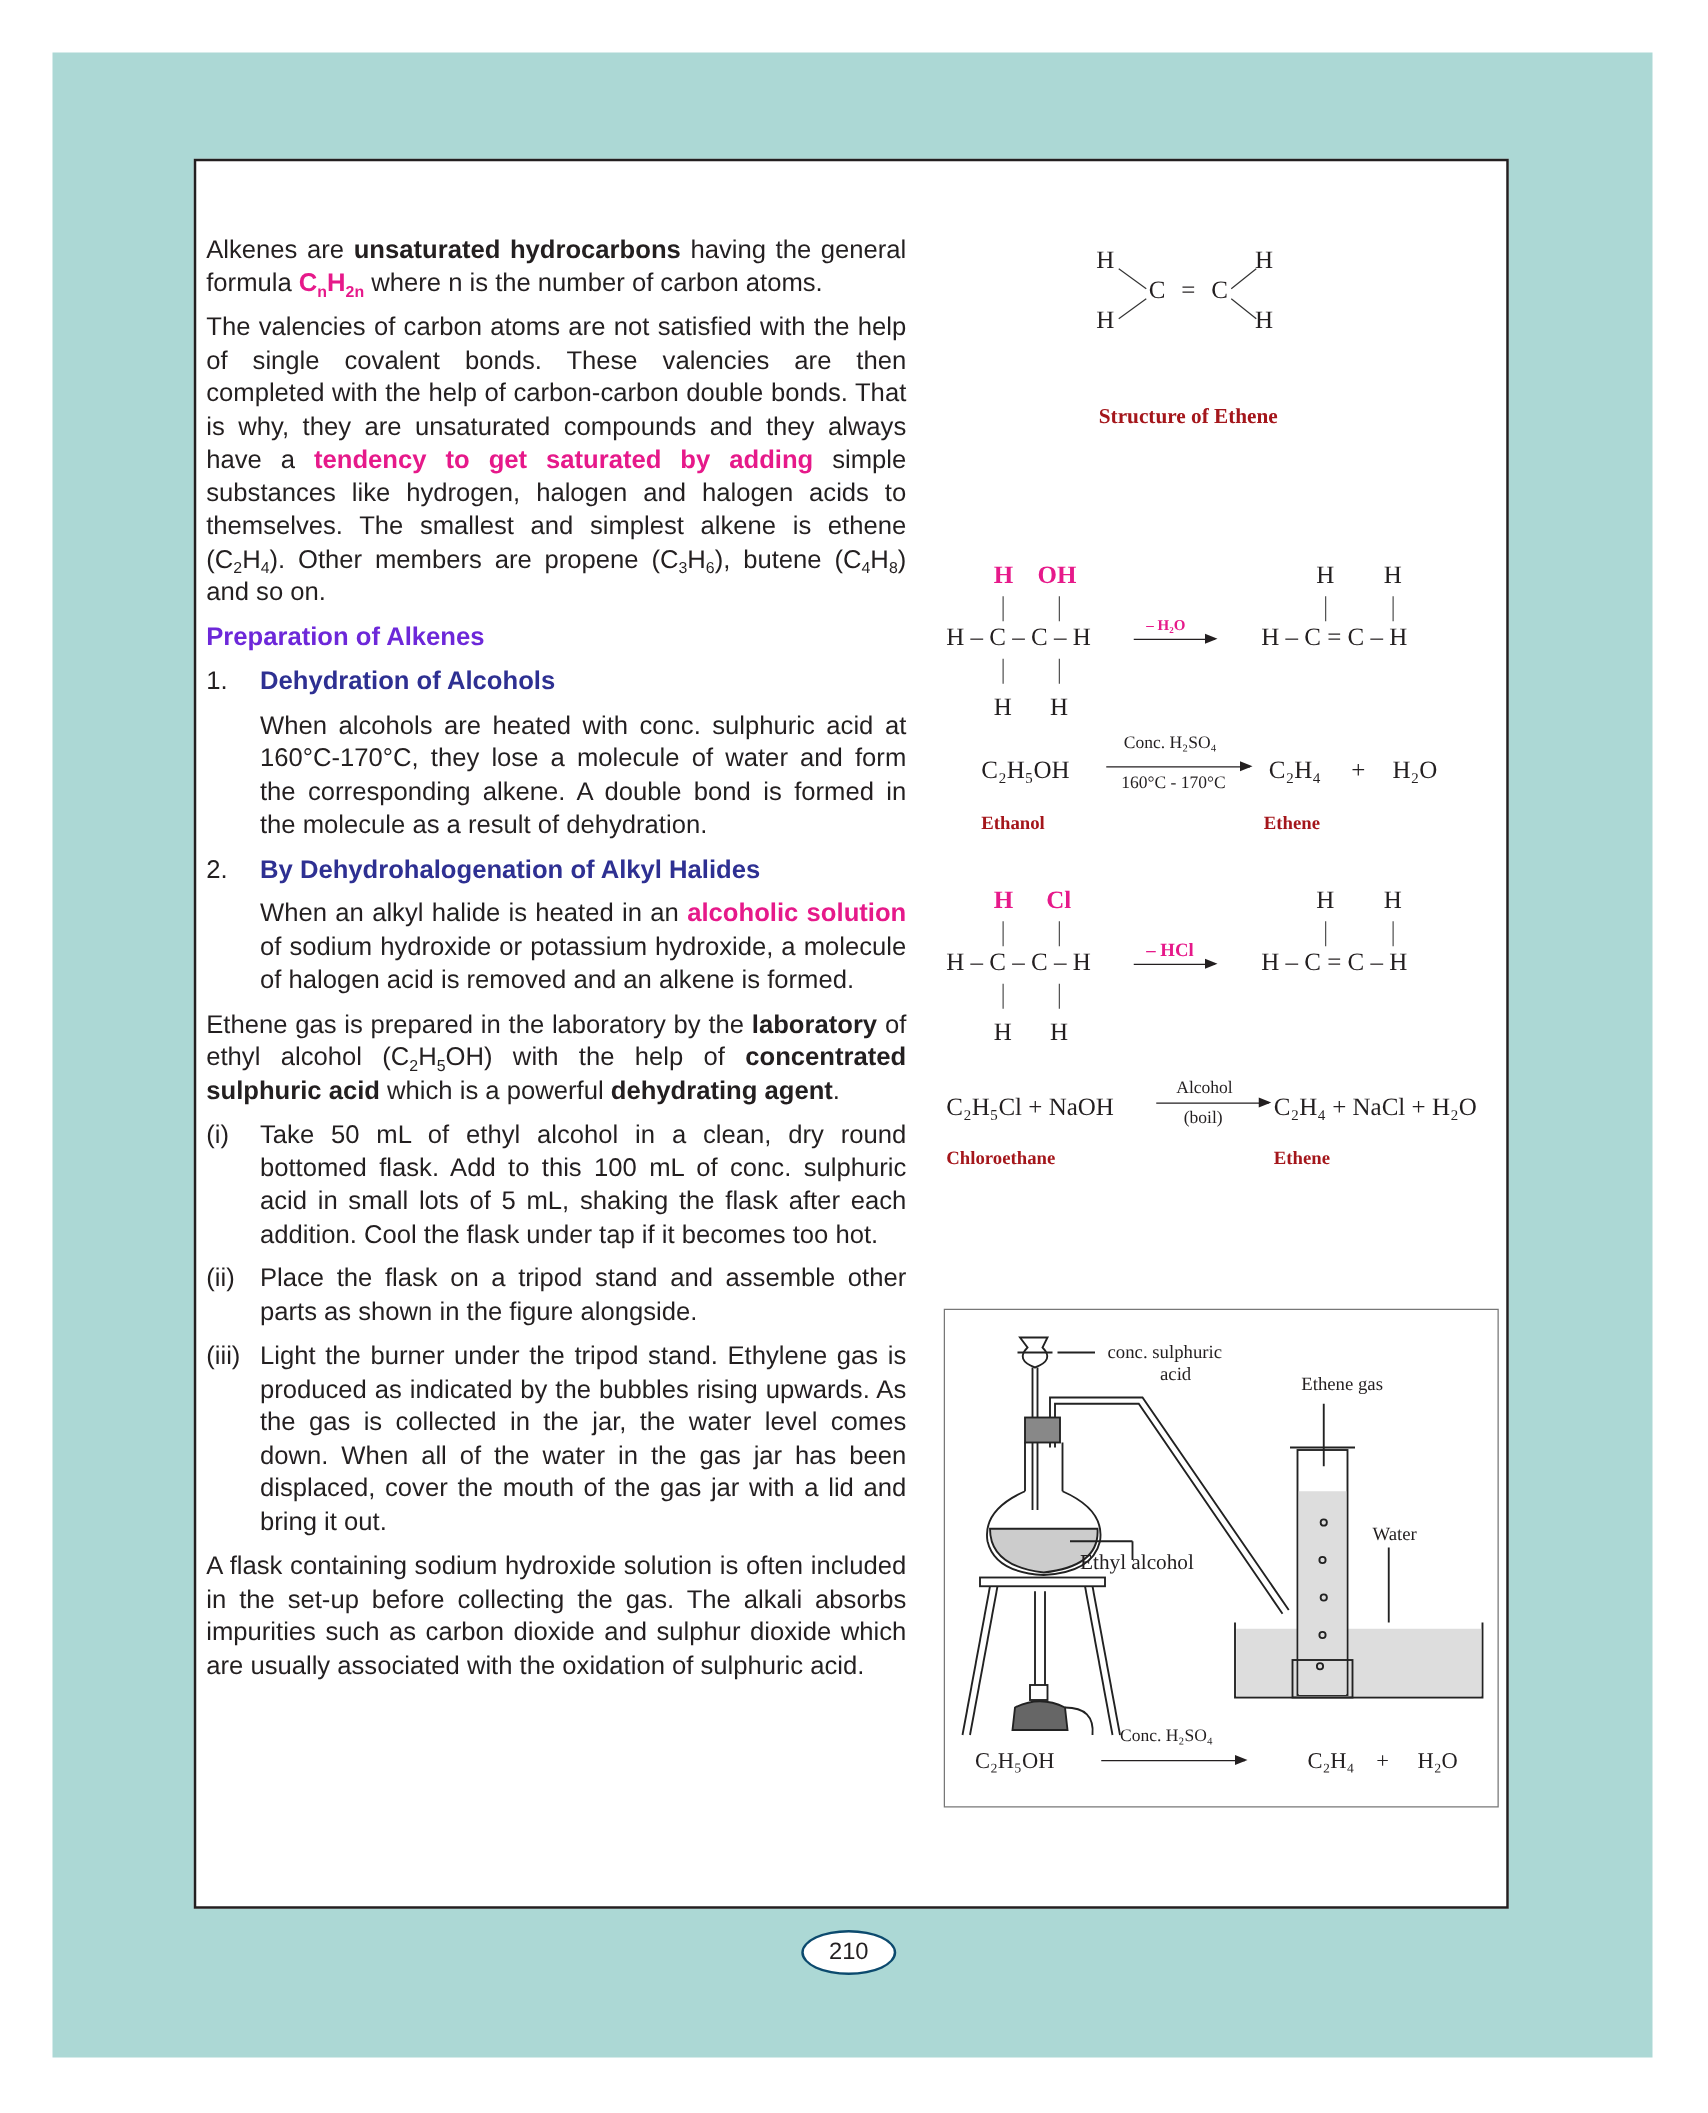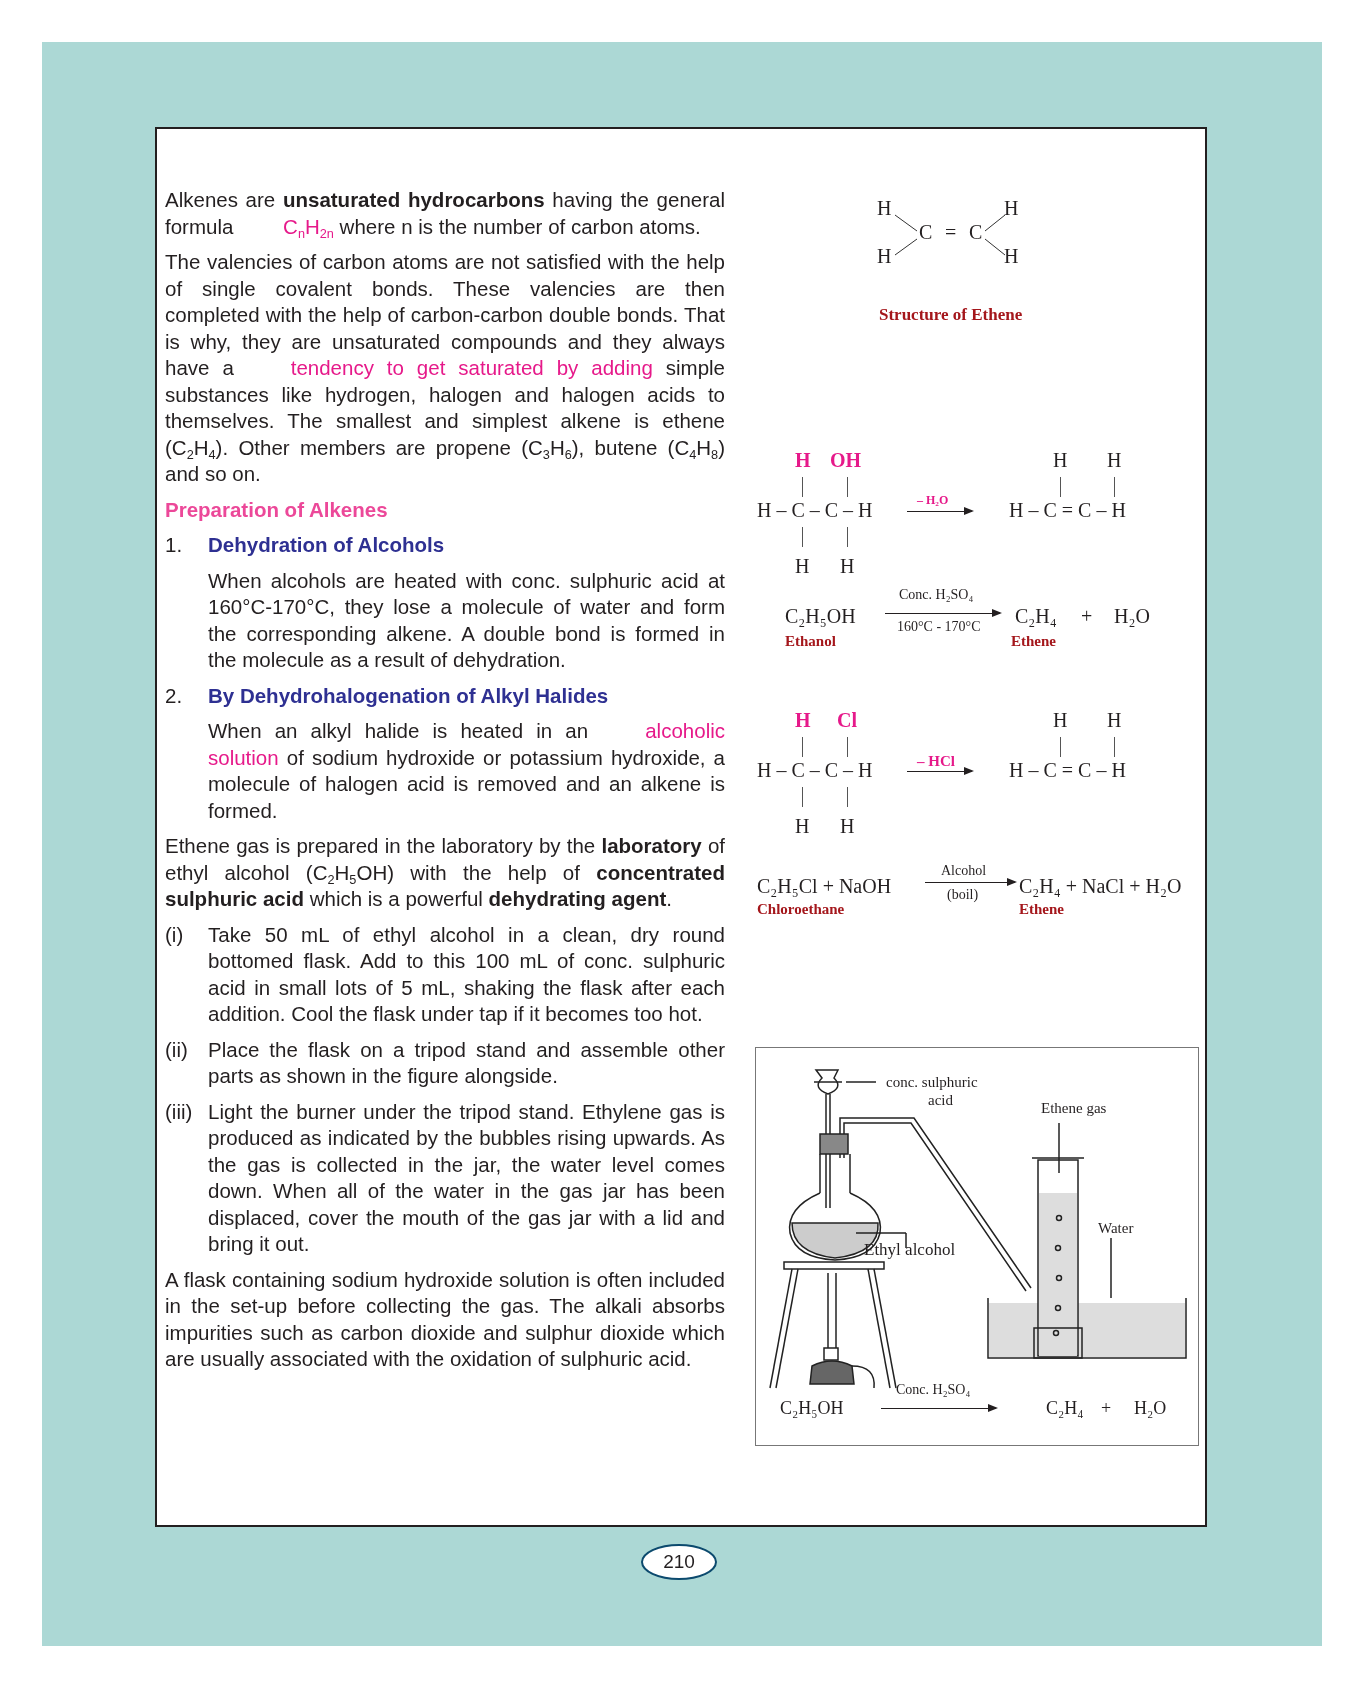--- a/index.html
+++ b/index.html
@@ -8,33 +8,33 @@
   .teal { position:absolute; left:42px; top:42px; width:1280px; height:1604px; background:#acd8d5; }
   .box { position:absolute; left:155px; top:127px; width:1052px; height:1400px; background:#fff;
          border:2px solid #231f20; box-sizing:border-box; }
   .title-bar { height:49px; background:#f6d5c8; border-bottom:2px solid #231f20; display:flex;
                align-items:center; justify-content:center; }
   .title { font-family:"Liberation Sans", sans-serif; font-weight:bold; font-size:25px; color:#231f20; letter-spacing:-0.3px; }
   .title sub { font-size:15px; }
   .left { position:absolute; left:8px; top:58px; width:560px; font-size:20.5px; line-height:26.5px; }
   .left p { margin:0 0 9px 0; text-align:justify; }
   .b { font-weight:bold; }
-  .pink { color:#e6198a; font-weight:normal;margin-left:44px; }
-  .red { color:#ec4899; font-weight:bold; }
+  .pink { color:#e6198a; font-weight:bold; }
+  .red { color:#6d28d9; font-weight:bold; }
   .blue { color:#2e3092; font-weight:bold; }
   .h { margin:0 0 9px 0; font-weight:bold; }
   .item { display:flex; margin:0 0 9px 0; }
   .num { width:43px; flex:none; }
   .item .txt { flex:1; text-align:justify; }
   .indent { padding-left:43px; text-align:justify; margin:0 0 9px 0; }
   sub { font-size:0.62em; vertical-align:-0.35em; line-height:0; }
   .right { position:absolute; left:590px; top:58px; width:450px; }
   .chem { font-family:"Liberation Serif", serif; font-size:20px; color:#231f20; position:absolute; white-space:nowrap; }
   .chem.pk { color:#e6198a; font-weight:bold; }
-  .chem.rd { color:#a4161b; font-weight:bold; font-size:15px; }
+  .chem.rd { color:#a4161b; font-weight:bold; font-size:15px;margin-top:18px; }
   .chem.sm { font-size:14px; }
   .arrow { position:absolute; height:1px; background:#231f20; }
   .arrow::after { content:""; position:absolute; right:-2px; top:-4px; border-left:10px solid #231f20;
                   border-top:4.5px solid transparent; border-bottom:4.5px solid transparent; }
   .vline { position:absolute; width:1px; background:#555; }
   .figure { position:absolute; left:8px; top:860px; width:442px; height:397px; border:1.5px solid #777; background:#fff; }
   .page-num { position:absolute; left:641px; top:1544px; width:76px; height:36px; border:2px solid #0c4a6e;
               border-radius:50%; background:#fff; display:flex; align-items:center; justify-content:center;
               font-size:19px; color:#231f20; box-sizing:border-box; }
 </style>

